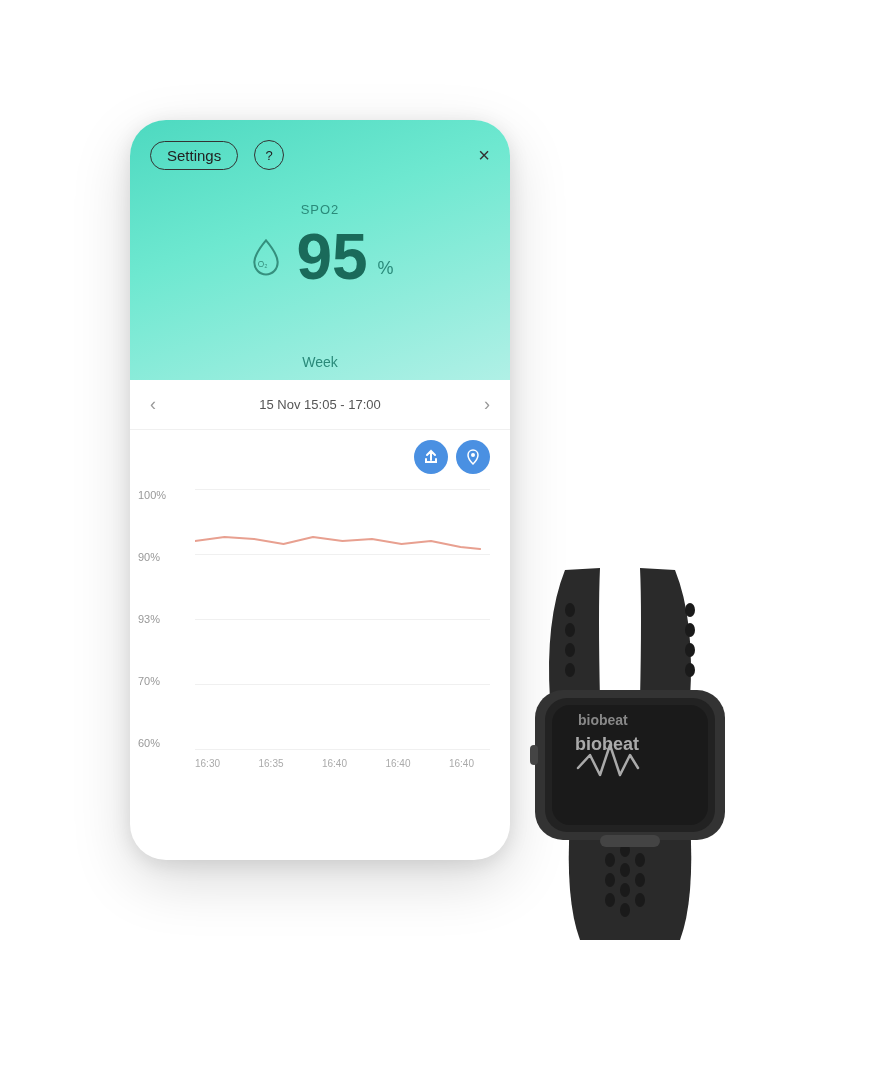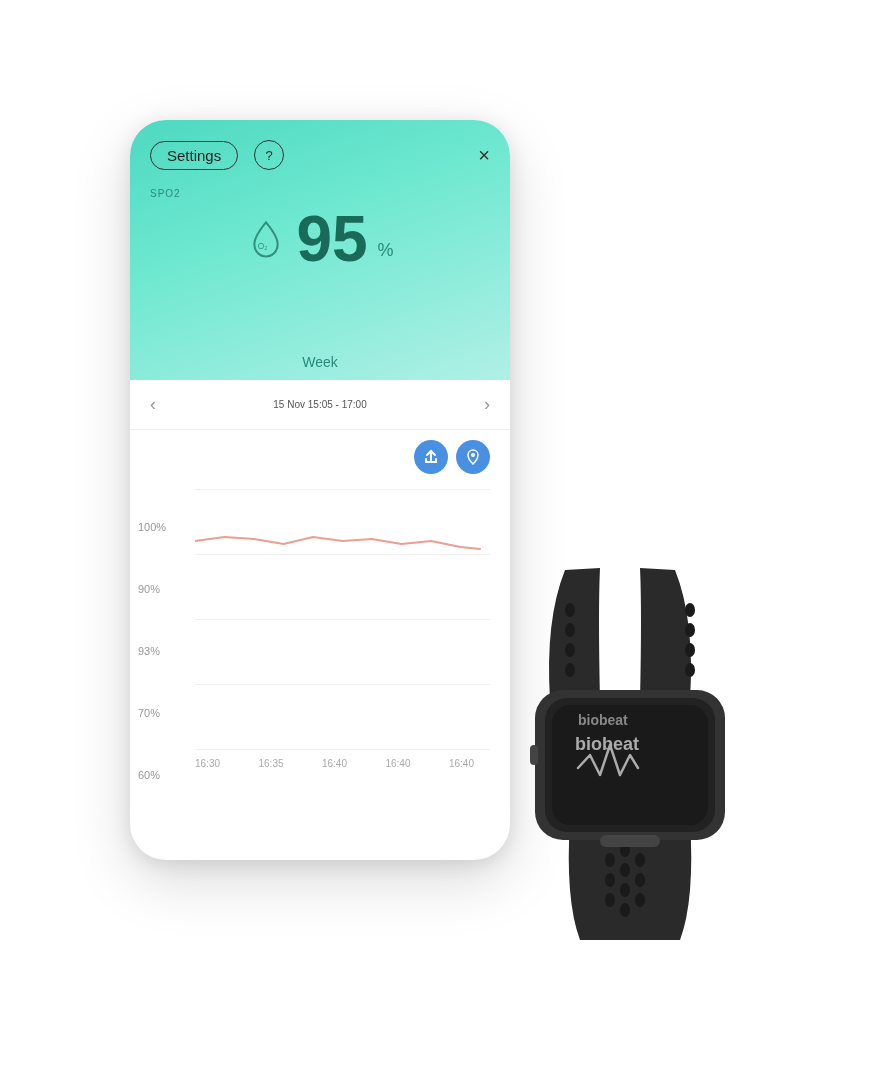--- a/index.html
+++ b/index.html
@@ -78,25 +78,25 @@
     .close-btn {
       font-size: 20px;
       color: #333;
       cursor: pointer;
       background: transparent;
       border: none;
       margin-left: auto;
     }
 
     .spo2-label {
-      text-align: left;
+      text-align: center;
       color: #2a8a7a;
-      font-size: 10px;
+      font-size: 13px;
       font-weight: 500;
-      margin-top: 18px;
+      margin-top: 32px;
       letter-spacing: 1px;
     }
 
     .spo2-value-row {
       display: flex;
       align-items: center;
       justify-content: center;
       margin-top: 8px;
       gap: 10px;
     }
@@ -178,21 +178,21 @@
 
     .date-nav-arrow {
       font-size: 18px;
       color: #999;
       cursor: pointer;
       background: none;
       border: none;
     }
 
     .date-range {
-      font-size: 10px;
+      font-size: 13px;
       color: #555;
     }
 
     .chart-toolbar {
       display: flex;
       justify-content: flex-end;
       gap: 8px;
       padding: 10px 20px 5px;
     }
 
@@ -218,21 +218,20 @@
 
     .y-labels {
       position: absolute;
       left: 0;
       top: 10px;
       height: 260px;
       display: flex;
       flex-direction: column;
       justify-content: space-between;
       padding: 0 8px;
-      margin-top: 32px;
     }
 
     .y-label {
       font-size: 11px;
       color: #999;
     }
 
     .chart-inner {
       margin-left: 45px;
       position: relative;

